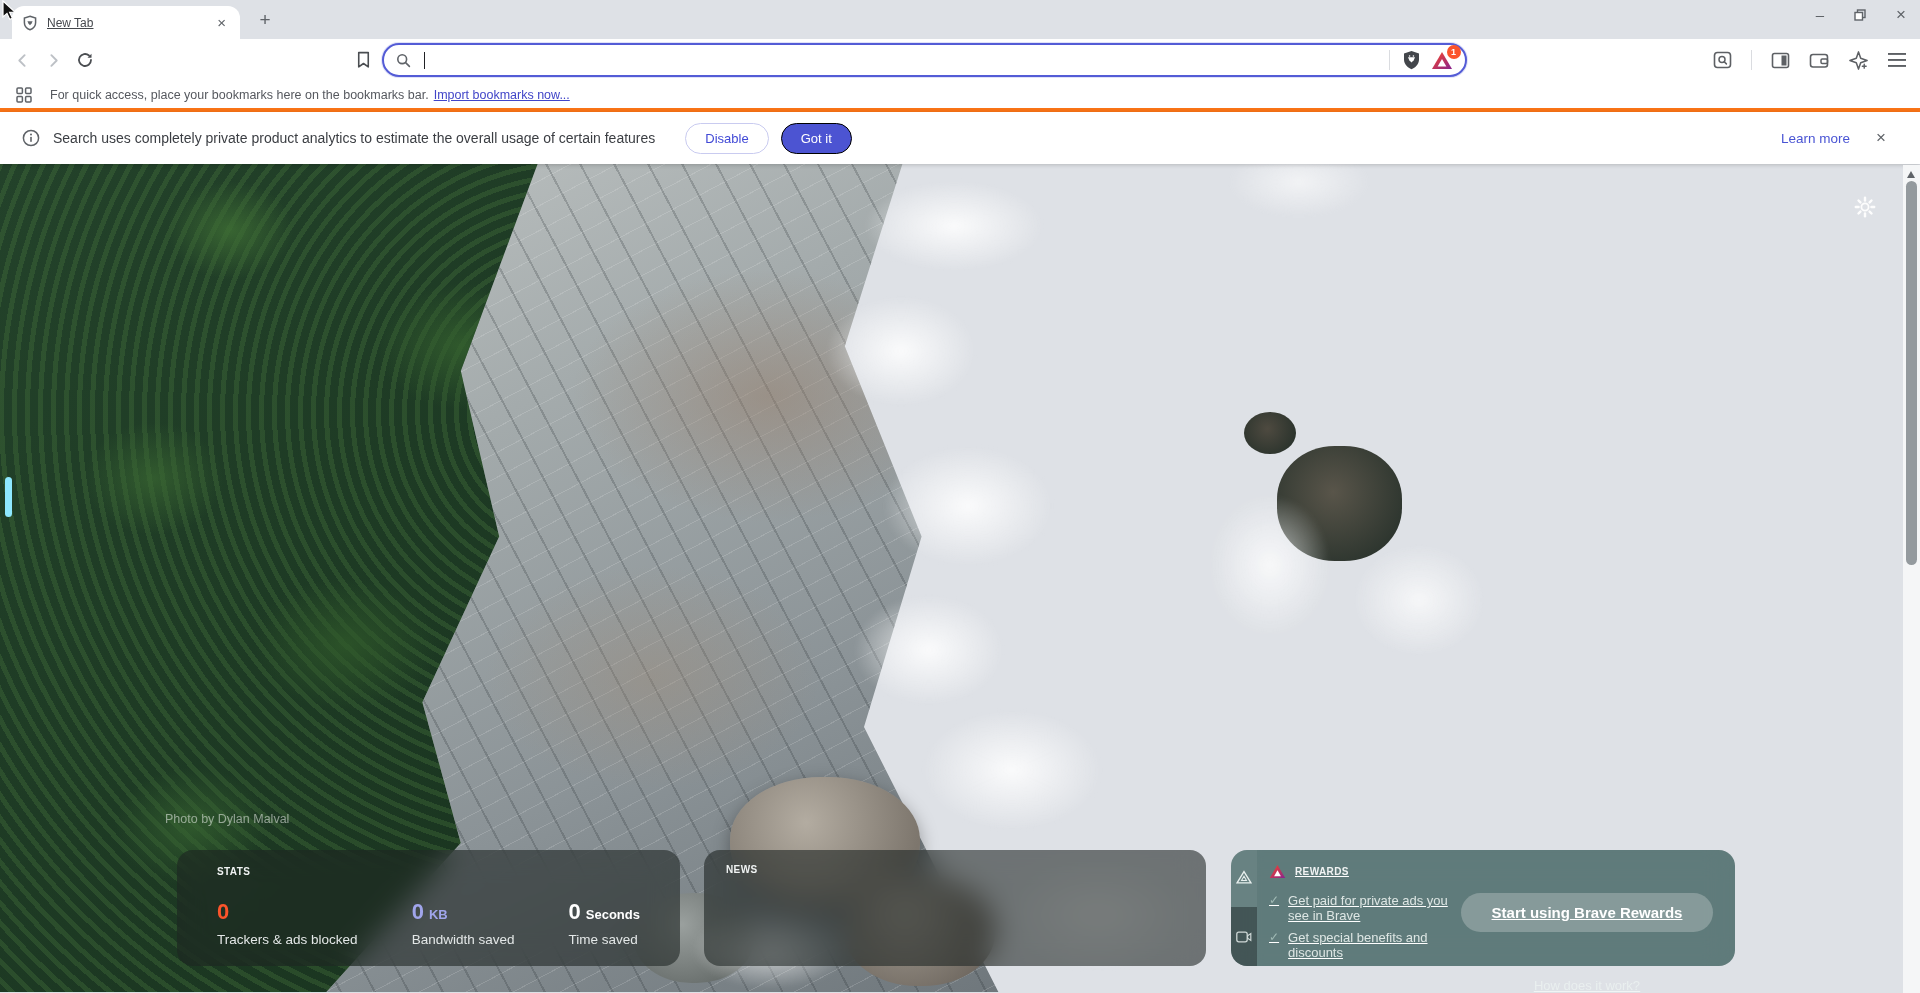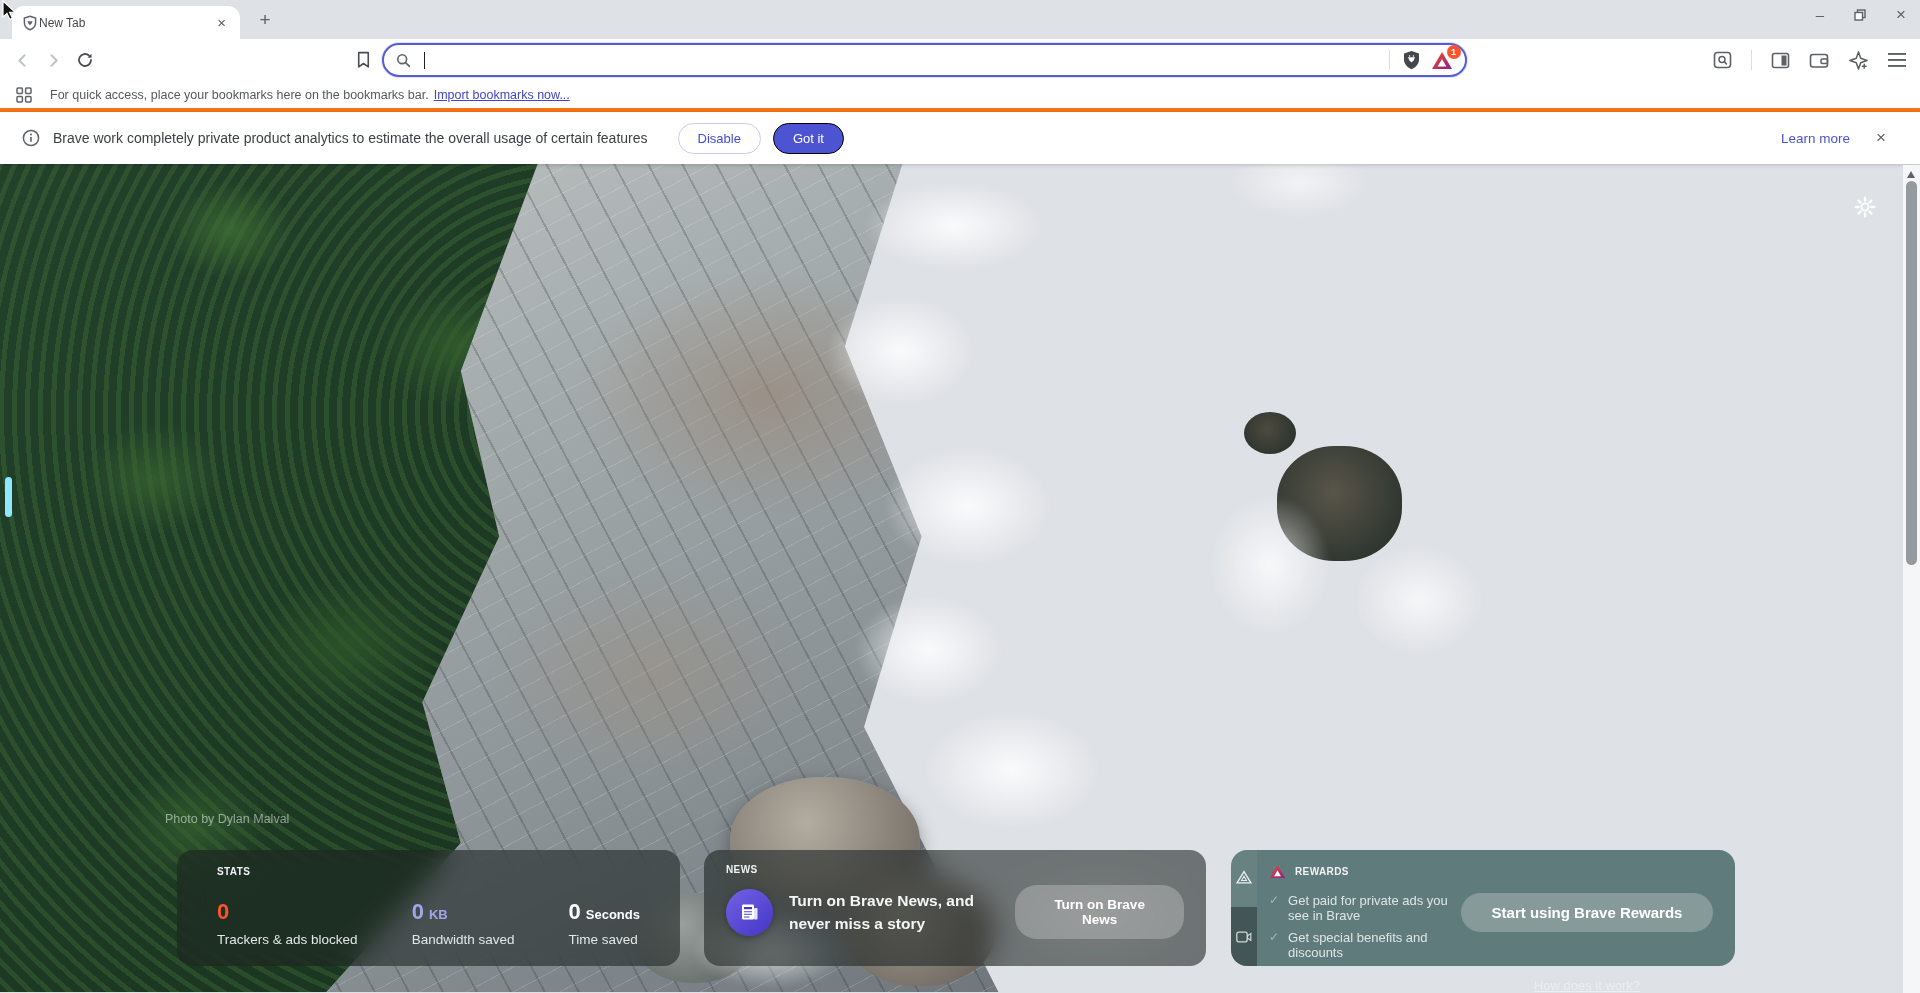--- a/index.html
+++ b/index.html
@@ -2,21 +2,21 @@
 <html><head>
 <meta charset="utf-8">
 <style>
   * { margin:0; padding:0; box-sizing:border-box; }
   html,body { width:1920px; height:993px; overflow:hidden; font-family:"Liberation Sans", sans-serif; background:#dee1e6; }
 
   
   .tabstrip { position:relative; height:39px; background:#dee1e6; }
   .tab { position:absolute; left:12px; top:6px; width:228px; height:33px; background:#fff;
          border-radius:12px 12px 0 0; display:flex; align-items:center; padding:0 10px; }
-  .tab-title { font-size:12px; color:#45484d; flex:1; margin-left:1px; white-space:nowrap; overflow:hidden; }
+  .tab-title { font-size:12px; color:#45484d; flex:1; margin-left:9px; white-space:nowrap; overflow:hidden;text-decoration:underline; }
   .tab-close { font-size:15px; color:#5f6368; cursor:pointer; padding:0 4px; }
   .newtab-btn { position:absolute; left:254px; top:9px; width:22px; height:22px; color:#5f6368;
                 font-size:19px; line-height:21px; text-align:center; border-radius:50%; }
   .win-controls { position:absolute; right:14px; top:6px; display:flex; gap:30px; align-items:center; color:#5f6368; }
   .win-btn { font-size:15px; line-height:18px; }
 
   .toolbar { height:42px; background:#fff; display:flex; align-items:center; padding:0 14px; position:relative; }
   .nav-ic { margin-right:14px; display:flex; align-items:center; }
   .bookmark-ic { margin-left:auto; margin-right:10px; display:flex; }
   .omnibox { width:1085px; height:34px; border:2px solid #545cd6; box-shadow:0 0 0 1px rgba(84,92,214,.18);
@@ -119,21 +119,21 @@
   .news-msg { width:235px; margin-left:16px; font-size:15.5px; font-weight:bold; line-height:1.5; color:#f4f6f6; }
   .pill-btn { background:rgba(255,255,255,.24); border:none; color:#fff; font-weight:bold; border-radius:22px;
               cursor:pointer; font-family:inherit; }
   .news-btn { margin-left:auto; font-size:13.5px; padding:12px 22px; }
 
   .rewards { left:1231px; width:504px; background:rgba(17,59,57,.62); backdrop-filter:blur(14px); display:flex; }
   .rw-rail { width:26px; position:relative; background:rgba(255,255,255,.05); border-radius:16px 0 0 16px; flex:none; }
   .rw-rail-top { position:absolute; top:20px; left:0; width:100%; display:flex; justify-content:center; }
   .rw-rail-bottom { position:absolute; bottom:0; left:0; width:100%; height:59px; background:rgba(6,14,14,.38);
                     display:flex; align-items:center; justify-content:center; border-radius:0 0 0 16px; }
-  .rw-main { flex:1; padding:14px 22px 10px 12px; }
+  .rw-main { flex:1; padding:14px 22px 10px 12px;text-decoration:underline; }
   .rw-titlerow { display:flex; align-items:center; gap:9px; }
   .rw-body { display:flex; margin-top:14px; }
   .rw-benefits { flex:1; }
   .rw-item { display:flex; align-items:flex-start; font-size:13px; color:#dde6e4; margin-bottom:7px; }
   .rw-check { color:#9fb8b4; margin-right:9px; font-size:12px; }
   .rw-actions { width:252px; display:flex; flex-direction:column; align-items:center;gap:36px; }
   .rw-btn { width:100%; font-size:15px; padding:11px 10px; border-radius:24px; }
   .rw-link { margin-top:10px; font-size:13px; color:rgba(236,242,241,.8); text-decoration:underline; cursor:pointer; }
 
   
@@ -274,21 +274,21 @@
   <span class="bm-hint">For quick access, place your bookmarks here on the bookmarks bar.</span>
   <span class="bm-link">Import bookmarks now...</span>
 </div>
 
 <div class="banner">
   <svg width="18" height="18" viewBox="0 0 18 18">
     <circle cx="9" cy="9" r="7.6" fill="none" stroke="#5f6368" stroke-width="1.5"></circle>
     <circle cx="9" cy="5.6" r="1" fill="#5f6368"></circle>
       <rect x="8.2" y="7.8" width="1.6" height="5.2" rx="0.8" fill="#5f6368"></rect>
   </svg>
-  <span class="banner-msg">Brave work completely private product analytics to estimate the overall usage of certain features</span>
+  <span class="banner-msg">Search uses completely private product analytics to estimate the overall usage of certain features</span>
   <button class="btn btn-outline">Disable</button>
   <button class="btn btn-filled">Got it</button>
   <span class="learn-more">Learn more</span>
   <span class="banner-close">×</span>
 </div>
 
 <div class="ntp">
   <div class="rocks"></div>
   <div class="forest"></div>
   <div class="boulder b1"></div>
@@ -343,34 +343,20 @@
       </div>
       <div>
         <span class="stat-val c-white">0</span><span class="stat-unit c-white">Seconds</span>
         <div class="stat-label">Time saved</div>
       </div>
     </div>
   </div>
 
   <div class="widget news">
     <div class="w-title">NEWS</div>
-    <div class="news-row">
-      <div class="news-circle">
-        <svg width="20" height="18" viewBox="0 0 20 18">
-            <rect x="2" y="1.5" width="12" height="15" rx="1.2" fill="#fff"></rect>
-            <rect x="14" y="5" width="3.5" height="11.5" rx="1" fill="#fff" opacity=".85"></rect>
-            <rect x="4" y="4" width="8" height="2.2" fill="#4336c5"></rect>
-            <rect x="4" y="8" width="8" height="1.3" fill="#4336c5" opacity=".7"></rect>
-            <rect x="4" y="10.7" width="8" height="1.3" fill="#4336c5" opacity=".7"></rect>
-            <rect x="4" y="13.4" width="5.5" height="1.3" fill="#4336c5" opacity=".7"></rect>
-          </svg>
-      </div>
-      <div class="news-msg">Turn on Brave News, and never miss a story</div>
-      <button class="pill-btn news-btn">Turn on Brave News</button>
-    </div>
   </div>
 
   <div class="widget rewards">
     <div class="rw-rail">
       <div class="rw-rail-top">
         <svg width="16" height="14" viewBox="0 0 22 19">
             <path d="M11 2L20.5 17.5H1.5z" fill="none" stroke="#e8efee" stroke-width="1.8"></path>
             <path d="M11 8.5l3.4 5.8H7.6z" fill="none" stroke="#e8efee" stroke-width="1.4"></path>
           </svg>
       </div>

